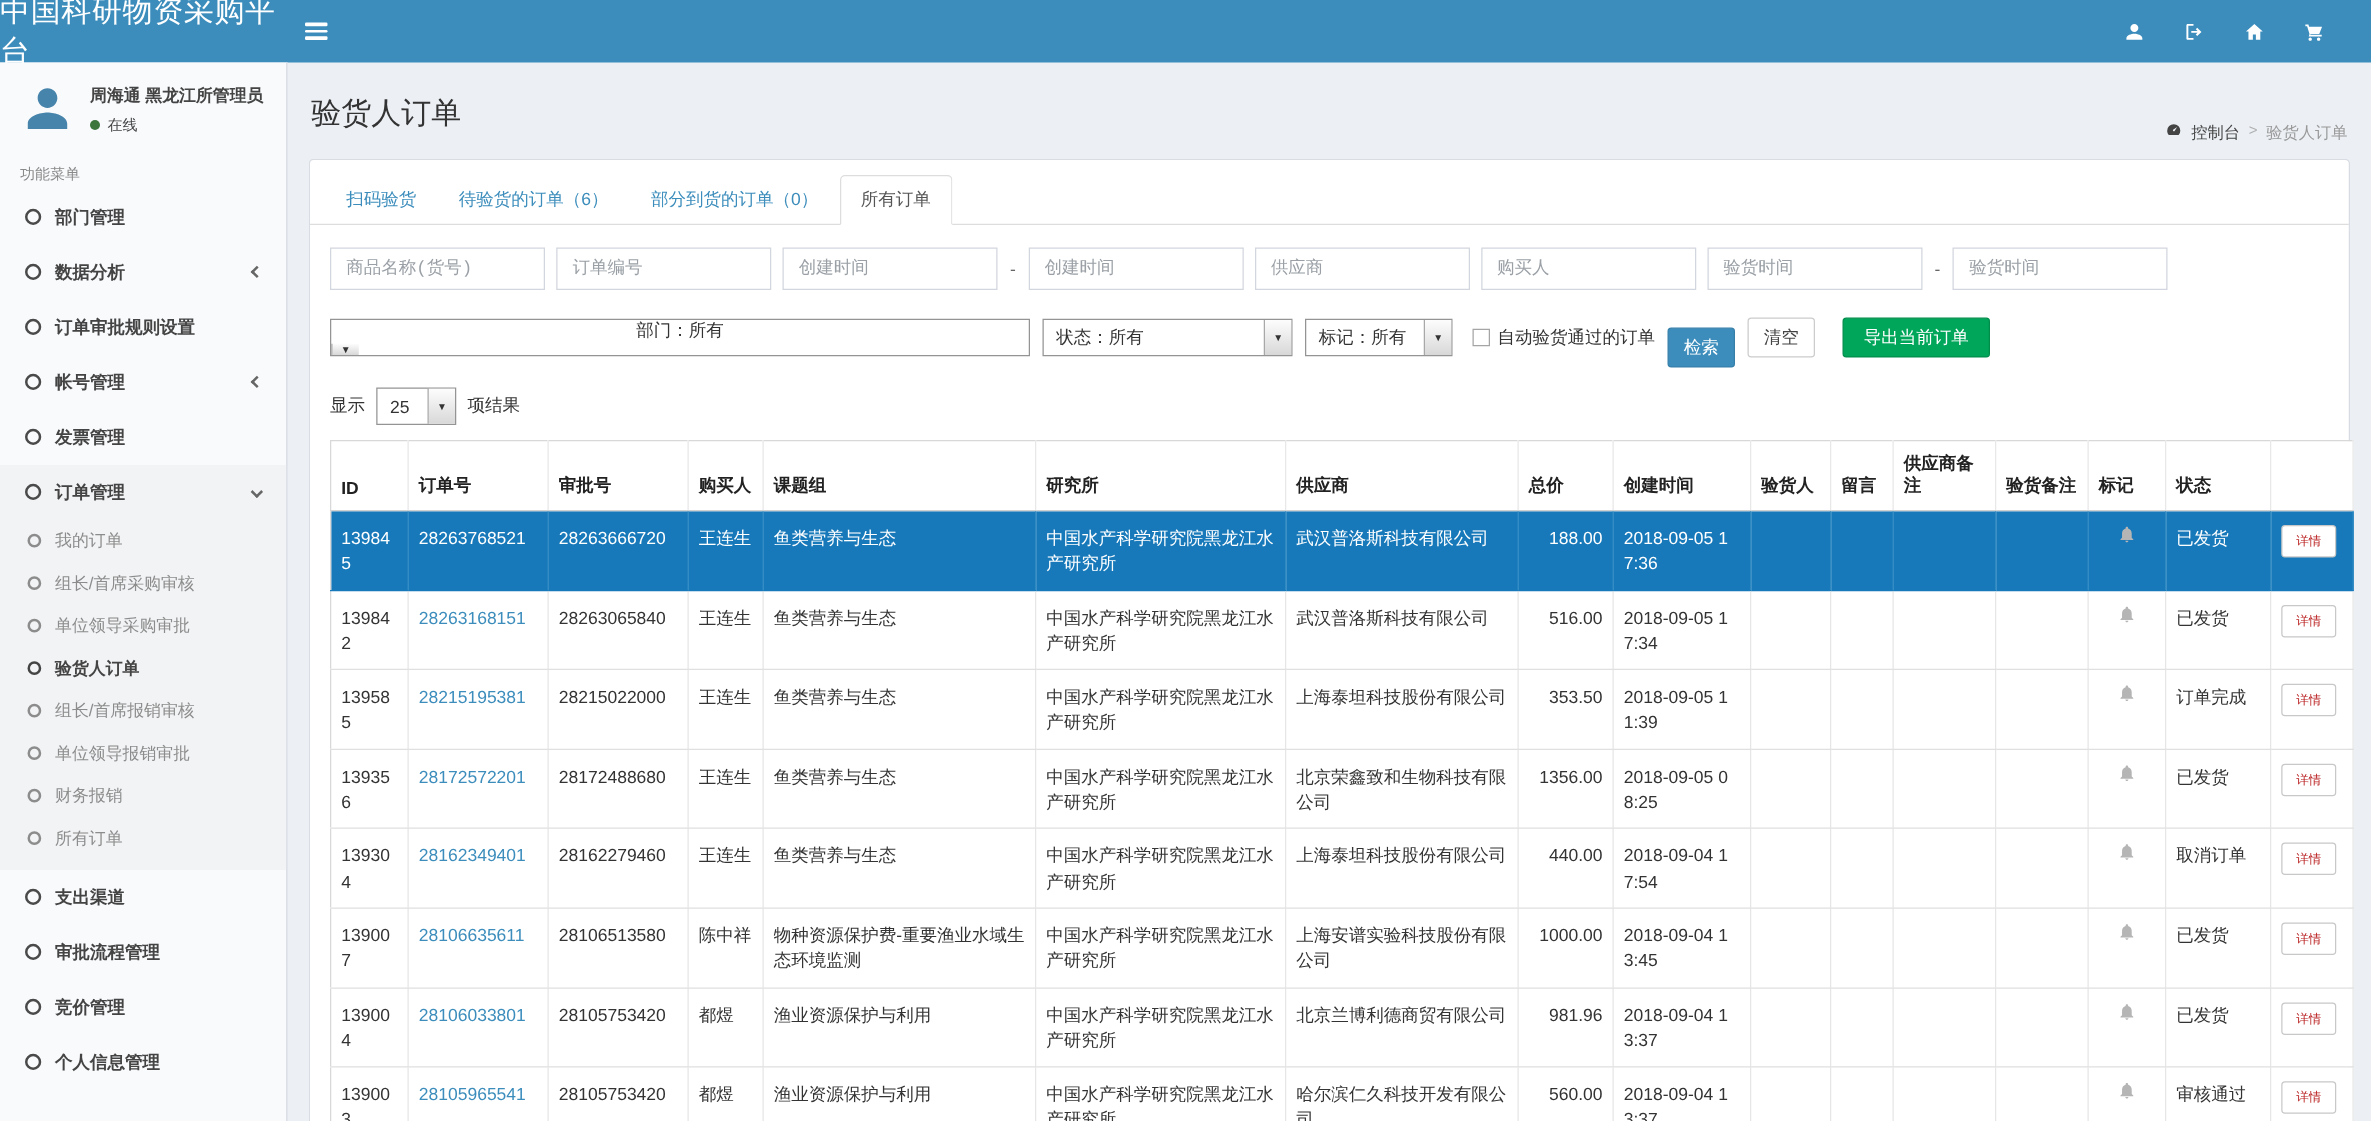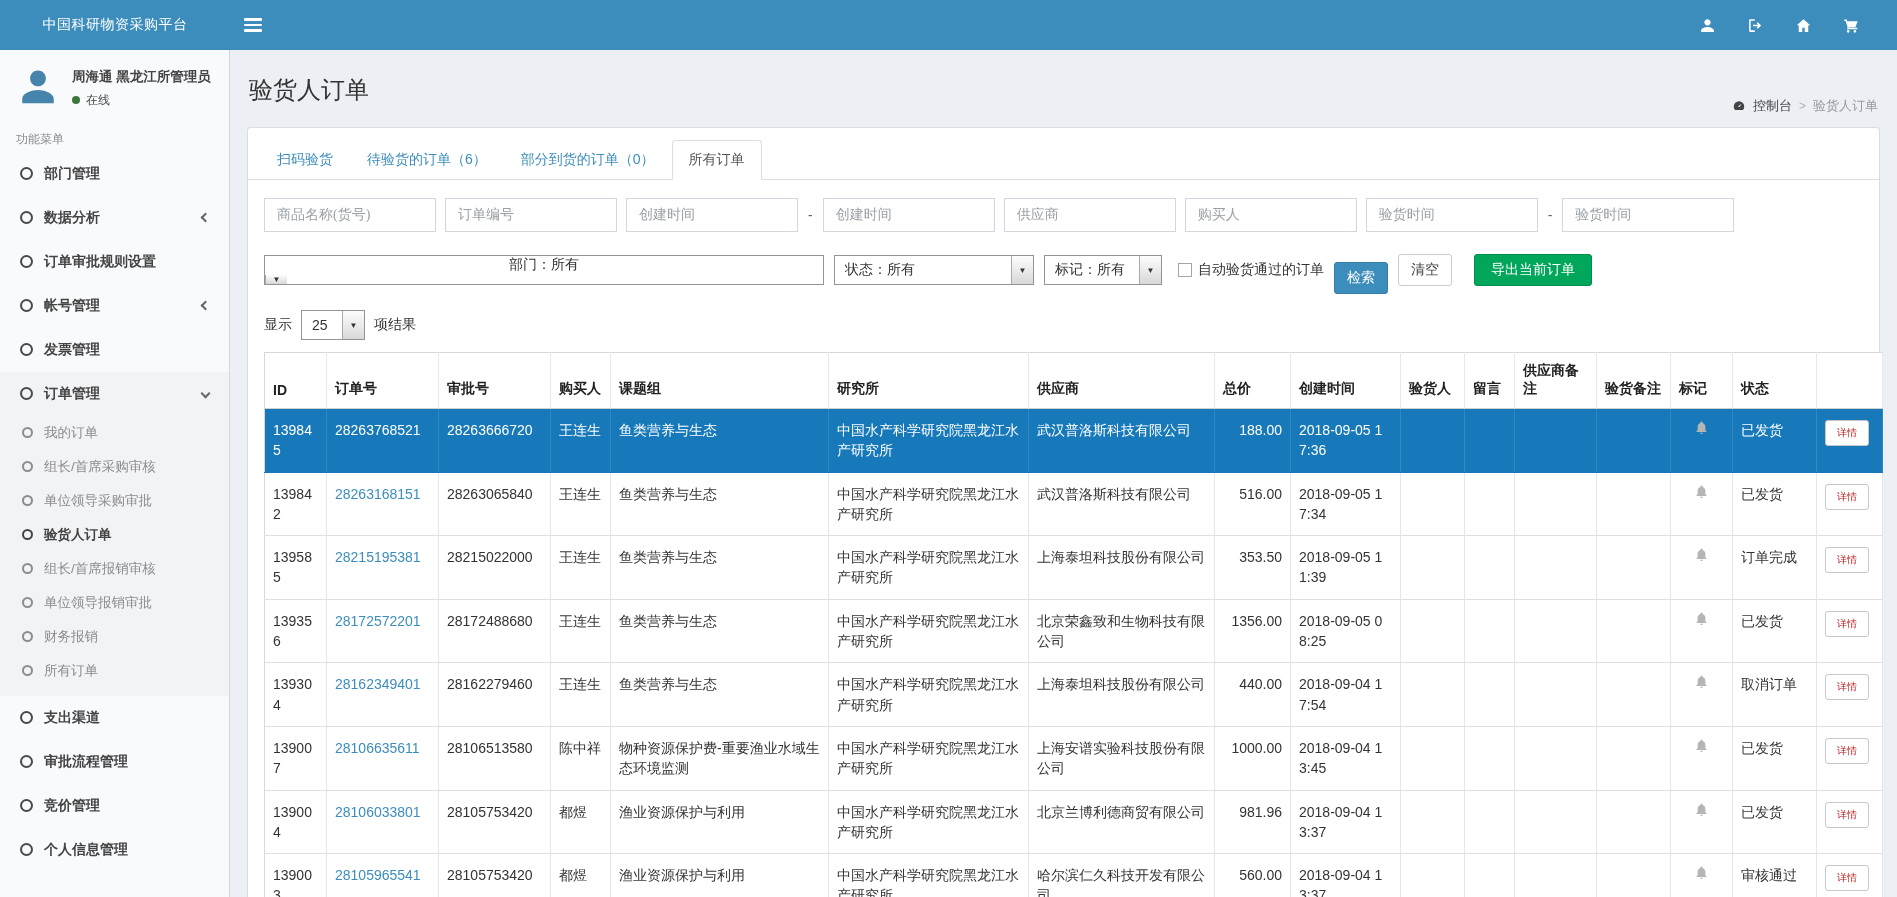--- a/index.html
+++ b/index.html
@@ -2,21 +2,21 @@
 <html><head>
 <meta charset="utf-8">
 <style>
   * { margin:0; padding:0; box-sizing:border-box; }
   html,body { width:1897px; height:897px; overflow:hidden;
     font-family:"Liberation Sans","DejaVu Sans",sans-serif; font-size:14px; color:#333; background:#ecf0f5; }
 
   
   .topbar { height:50px; background:#3c8dbc; display:flex; align-items:stretch; }
   .logo { width:230px; display:flex; align-items:center; justify-content:center;
-    color:#fff; font-size:14px; letter-spacing:.5px; cursor:pointer; }
+    color:#fff; font-size:24px; letter-spacing:.5px; cursor:pointer; }
   .nav { flex:1; display:flex; align-items:center; }
   .hamburger { width:45px; height:50px; display:flex; flex-direction:column; justify-content:center;
     align-items:center; gap:3px; cursor:pointer; }
   .hamburger span { display:block; width:18px; height:2.5px; background:#fff; border-radius:1px; }
   .nav-icons { margin-left:auto; display:flex; align-items:center; padding-right:22px; }
   .nav-icon { width:48px; height:50px; display:flex; align-items:center; justify-content:center; cursor:pointer; }
   .nav-icon svg { width:17px; height:17px; fill:#fff; }
 
   
   .layout { display:flex; height:847px; }
@@ -40,35 +40,35 @@
   .submenu-item { display:flex; align-items:center; gap:11px; padding:8px 14px 8px 22px; cursor:pointer; }
   .submenu-item .smi-label { font-size:13.5px; color:#8c8c8c; }
   .submenu-item.active .smi-label { color:#444; font-weight:bold; }
   .submenu-item.active .circle.sm { border-color:#444; }
   .submenu { padding-bottom:8px; }
 
   
   main { flex:1; padding:13px 17px 0 17px; overflow:hidden; }
   .content-header { display:flex; align-items:center; justify-content:space-between; padding:2px 2px 12px 2px; }
   .page-title { font-size:24px; font-weight:500; color:#333; }
-  .breadcrumb { display:flex; align-items:center; gap:7px; font-size:13px; color:#444;margin-top:32px; }
+  .breadcrumb { display:flex; gap:7px; font-size:13px; color:#444;margin-top:32px; }
   .breadcrumb svg { width:14px; height:14px; fill:#444; }
   .crumb-sep { color:#b0b0b0; font-size:12px; }
   .crumb-current { color:#999; }
   .crumb-home { cursor:pointer; }
 
   .panel { background:#fff; border:1px solid #d9dde3; border-bottom:none; border-radius:4px 4px 0 0; height:100%; }
   .tabs { display:flex; align-items:flex-end; border-bottom:1px solid #ddd; padding:12px 12px 0 12px; }
   .tab { padding:10px 16px; font-size:14px; color:#3c8dbc; cursor:pointer; margin-bottom:-1px; border:1px solid transparent; }
   .tab.active { background:#fff; border:1px solid #ddd; border-bottom:1px solid #fff; border-radius:4px 4px 0 0; color:#555; }
 
   .filters { padding:18px 16px 0 16px; }
   .filter-row1 { display:flex; align-items:center; gap:9px; }
   .filter-row1 input { width:172px; height:34px; border:1px solid #d2d6de; padding:6px 12px; font-size:14px;
-    font-family:Liberation Serif, serif; color:#1d4ed8; outline:none; }
+    font-family:Liberation Mono, monospace; color:#1d4ed8; outline:none; }
   .filter-row1 input::placeholder { color:#9aa0a6; }
   .dash { color:#666; padding:0 1px; }
   .filter-row2 { display:flex; align-items:center; gap:10px; margin-top:14px; }
   .native-sel { height:30px; border:1px solid #949494; background:#fff; display:inline-flex; align-items:center;
     cursor:pointer; }
   .native-sel .sel-label { padding:0 10px; font-size:14px; color:#333; }
   .native-sel .sel-arrow { width:22px; align-self:stretch; border-left:1px solid #a8a8a8;
     background:linear-gradient(#fdfdfd,#d8d8d8); display:flex; align-items:center; justify-content:center;
     font-size:8px; color:#333; }
   .sel-dept { width:560px; justify-content:space-between;flex-direction:column; }

